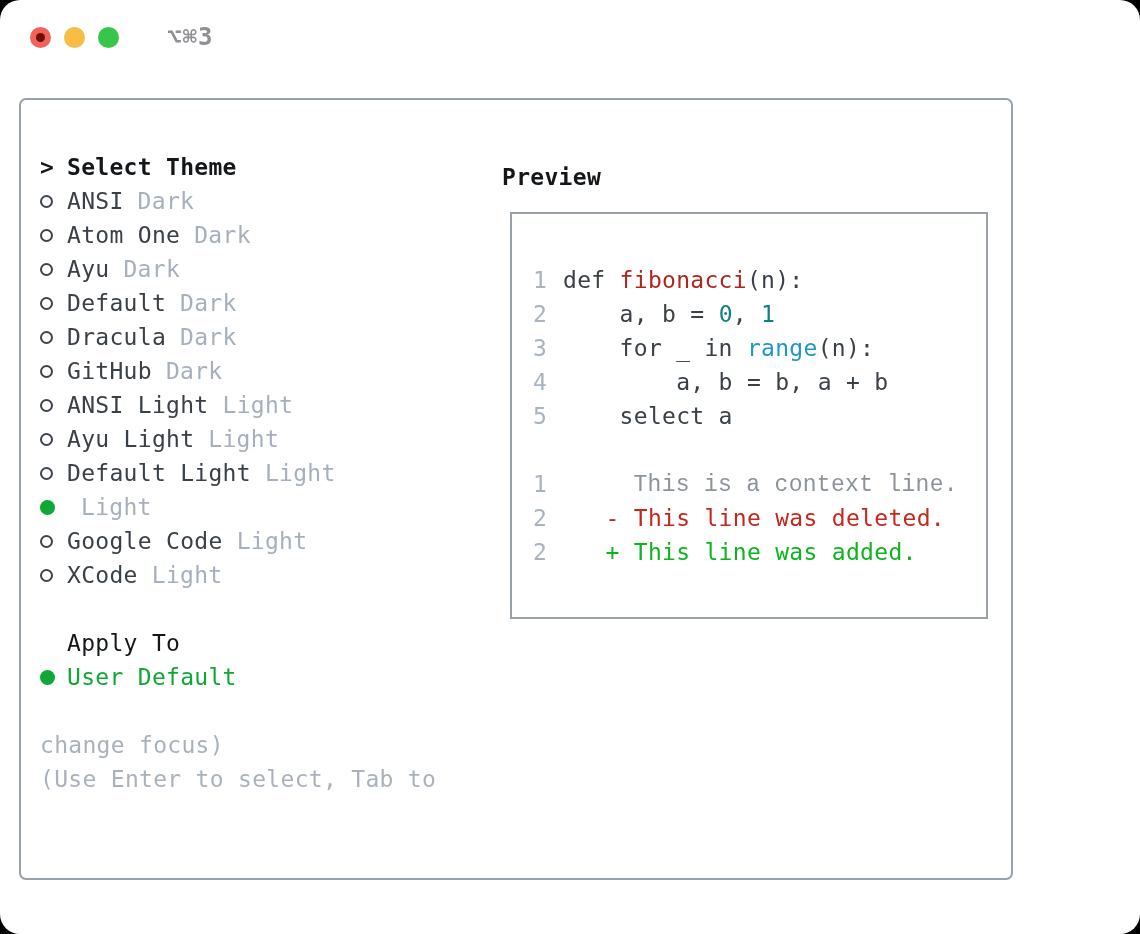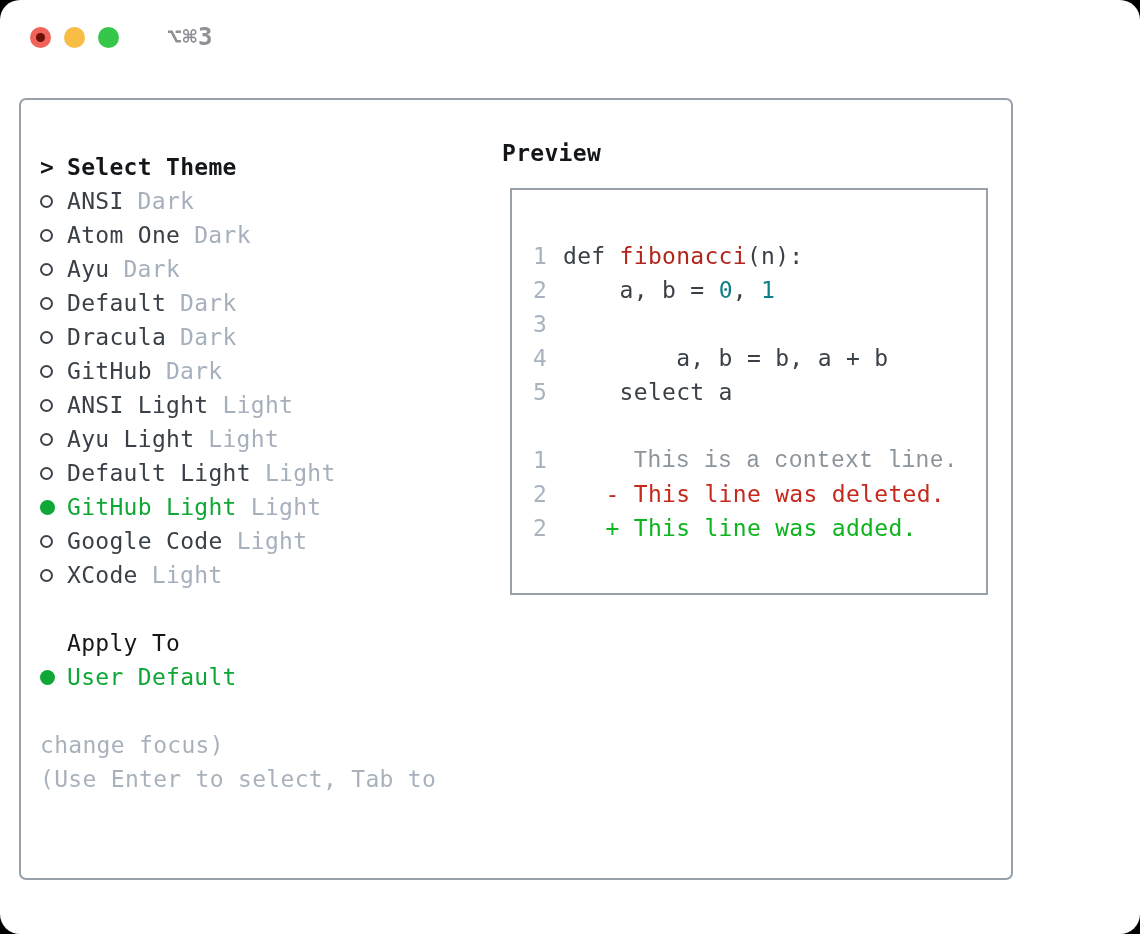--- a/index.html
+++ b/index.html
@@ -47,21 +47,21 @@
   .header-label{font-weight:bold;color:var(--heading-black);}
   .radio{width:13px;height:13px;border:2px solid #3d434b;border-radius:50%;display:inline-block;}
   .radio.on{width:15px;height:15px;border:none;background:var(--accent-green);}
   .tname{color:var(--text-dark);}
   .tname.sel{color:var(--accent-green);}
   .ttag{color:var(--tag-gray);margin-left:14px;}
   .gap34{height:34px;}
   .apply-label{color:var(--heading-black);}
   .hint-line{height:34px;font-size:23px;letter-spacing:.3px;color:var(--hint-gray);white-space:pre;display:flex;align-items:center;}
   
-  .right-col{position:absolute;left:481px;top:36px;}
+  .right-col{position:absolute;left:481px;top:60px;}
   .preview-title{height:34px;display:flex;align-items:center;font-size:23px;font-weight:bold;color:var(--heading-black);letter-spacing:.3px;}
   .pbox{margin-top:18px;margin-left:8px;width:478px;height:407px;border:2px solid var(--border-gray);padding:49px 0 0 21px;background:#fff;}
   .crow{display:flex;height:34px;align-items:center;font-size:23px;letter-spacing:.3px;}
   .gut{width:30px;flex:0 0 30px;color:var(--gutter-gray);white-space:pre;}
   .ctext{white-space:pre;color:var(--text-dark);}
   .seg-plain{color:var(--text-dark);}
   .seg-func{color:var(--function-red);}
   .seg-number{color:var(--number-teal);}
   .seg-builtin{color:var(--builtin-blue);}
   .seg-context{color:var(--context-gray);font-family:Liberation Mono, monospace;}
@@ -93,21 +93,21 @@
       <div id="theme-list">
           <div class="row"><span class="marker"><span class="radio"></span></span><span class="tname">ANSI</span><span class="ttag">Dark</span></div>
           <div class="row"><span class="marker"><span class="radio"></span></span><span class="tname">Atom One</span><span class="ttag">Dark</span></div>
           <div class="row"><span class="marker"><span class="radio"></span></span><span class="tname">Ayu</span><span class="ttag">Dark</span></div>
           <div class="row"><span class="marker"><span class="radio"></span></span><span class="tname">Default</span><span class="ttag">Dark</span></div>
           <div class="row"><span class="marker"><span class="radio"></span></span><span class="tname">Dracula</span><span class="ttag">Dark</span></div>
           <div class="row"><span class="marker"><span class="radio"></span></span><span class="tname">GitHub</span><span class="ttag">Dark</span></div>
           <div class="row"><span class="marker"><span class="radio"></span></span><span class="tname">ANSI Light</span><span class="ttag">Light</span></div>
           <div class="row"><span class="marker"><span class="radio"></span></span><span class="tname">Ayu Light</span><span class="ttag">Light</span></div>
           <div class="row"><span class="marker"><span class="radio"></span></span><span class="tname">Default Light</span><span class="ttag">Light</span></div>
-          <div class="row"><span class="marker"><span class="radio on"></span></span><span class="tname sel">GitHub Light</span><span class="ttag">Light</span></div>
+          <div class="row"><span class="marker"><span class="radio on"></span></span><span class="ttag">Light</span></div>
           <div class="row"><span class="marker"><span class="radio"></span></span><span class="tname">Google Code</span><span class="ttag">Light</span></div>
           <div class="row"><span class="marker"><span class="radio"></span></span><span class="tname">XCode</span><span class="ttag">Light</span></div>
         </div>
 
       <div class="gap34"></div>
 
       <div class="row">
         <span class="marker"></span>
         <span class="apply-label">Apply To</span>
       </div>
@@ -129,20 +129,21 @@
             <div class="crow">
               <span class="gut">1</span>
               <span class="ctext"><span class="seg-plain">def </span><span class="seg-func">fibonacci</span><span class="seg-plain">(n):</span></span>
             </div>
             <div class="crow">
               <span class="gut">2</span>
               <span class="ctext"><span class="seg-plain">    a, b = </span><span class="seg-number">0</span><span class="seg-plain">, </span><span class="seg-number">1</span></span>
             </div>
             <div class="crow">
               <span class="gut">3</span>
+              <span class="ctext"><span class="seg-plain">    for _ in </span><span class="seg-builtin">range</span><span class="seg-plain">(n):</span></span>
             </div>
             <div class="crow">
               <span class="gut">4</span>
               <span class="ctext"><span class="seg-plain">        a, b = b, a + b</span></span>
             </div>
             <div class="crow">
               <span class="gut">5</span>
               <span class="ctext"><span class="seg-plain">    select a</span></span>
             </div>
           </div>

